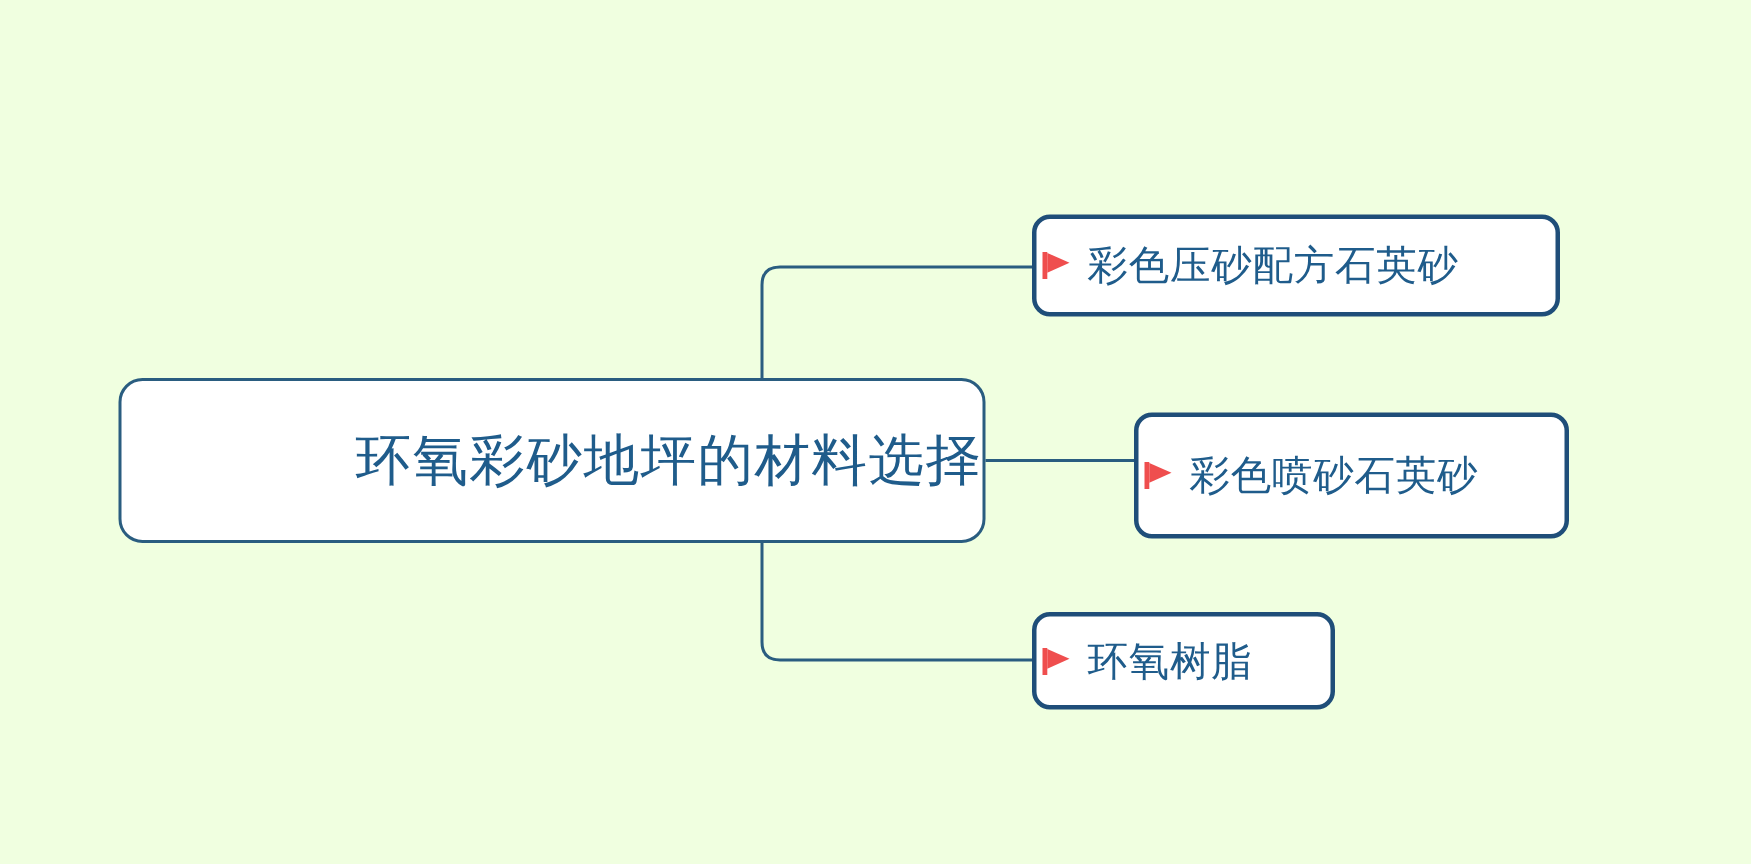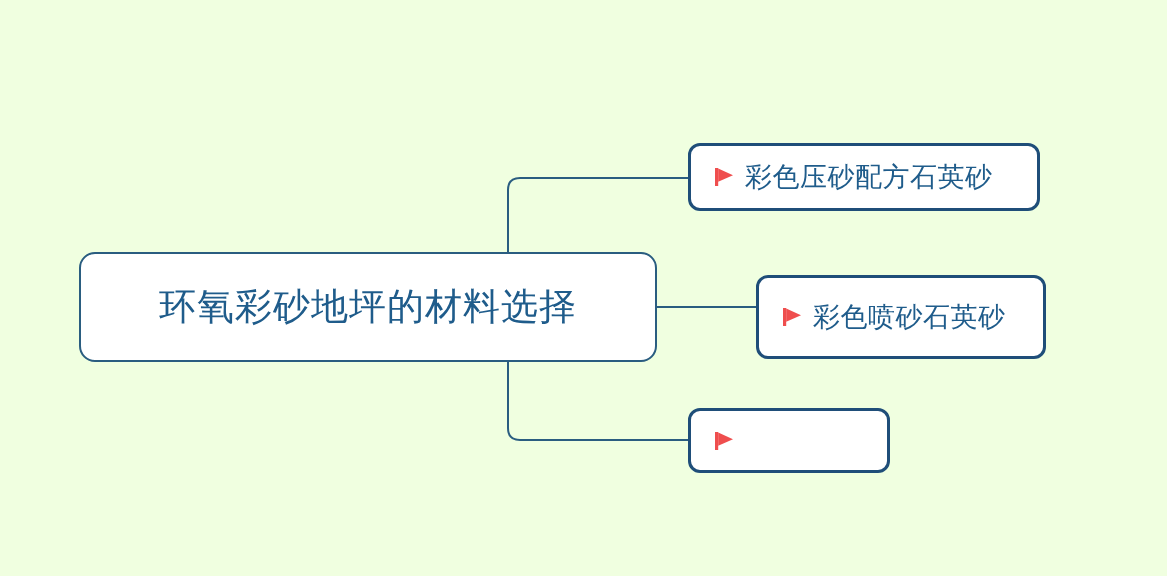--- a/index.html
+++ b/index.html
@@ -40,31 +40,30 @@
     color: #1f5c8b;
     white-space: nowrap;
   }
   .node-root {
     left: 79px;
     top: 252px;
     width: 578px;
     height: 110px;
     border: 2px solid #2a5d80;
     border-radius: 16px;
-    justify-content: center;
+    justify-content: flex-end;
   }
   .node-root .node-label {
     font-size: 37px;
     letter-spacing: 1px;
     color: #1f5c8b;
   }
   .node-child {
     border: 3px solid #1f4e79;
     border-radius: 12px;
-    padding-left: 20px;
     padding-right: 20px;
   }
   .node-child-1 {
     left: 688px;
     top: 143px;
     width: 352px;
     height: 68px;
   }
   .node-child-2 {
     left: 756px;
@@ -134,15 +133,16 @@
     <span class="node-label">彩色喷砂石英砂</span>
   </div>
 
   <div class="node node-child node-child-3">
     <span class="flag-icon">
       <svg width="24" height="24" viewBox="0 0 24 24" xmlns="http://www.w3.org/2000/svg">
         <rect x="3" y="3" width="3.2" height="18" fill="#ef4e4e"></rect>
         <path d="M 6.2 3.6 L 21 10.2 L 6.2 16.8 Z" fill="#ef4e4e"></path>
       </svg>
     </span>
+    <span class="node-label">环氧树脂</span>
   </div>
 
 </div>
 
 </body></html>

